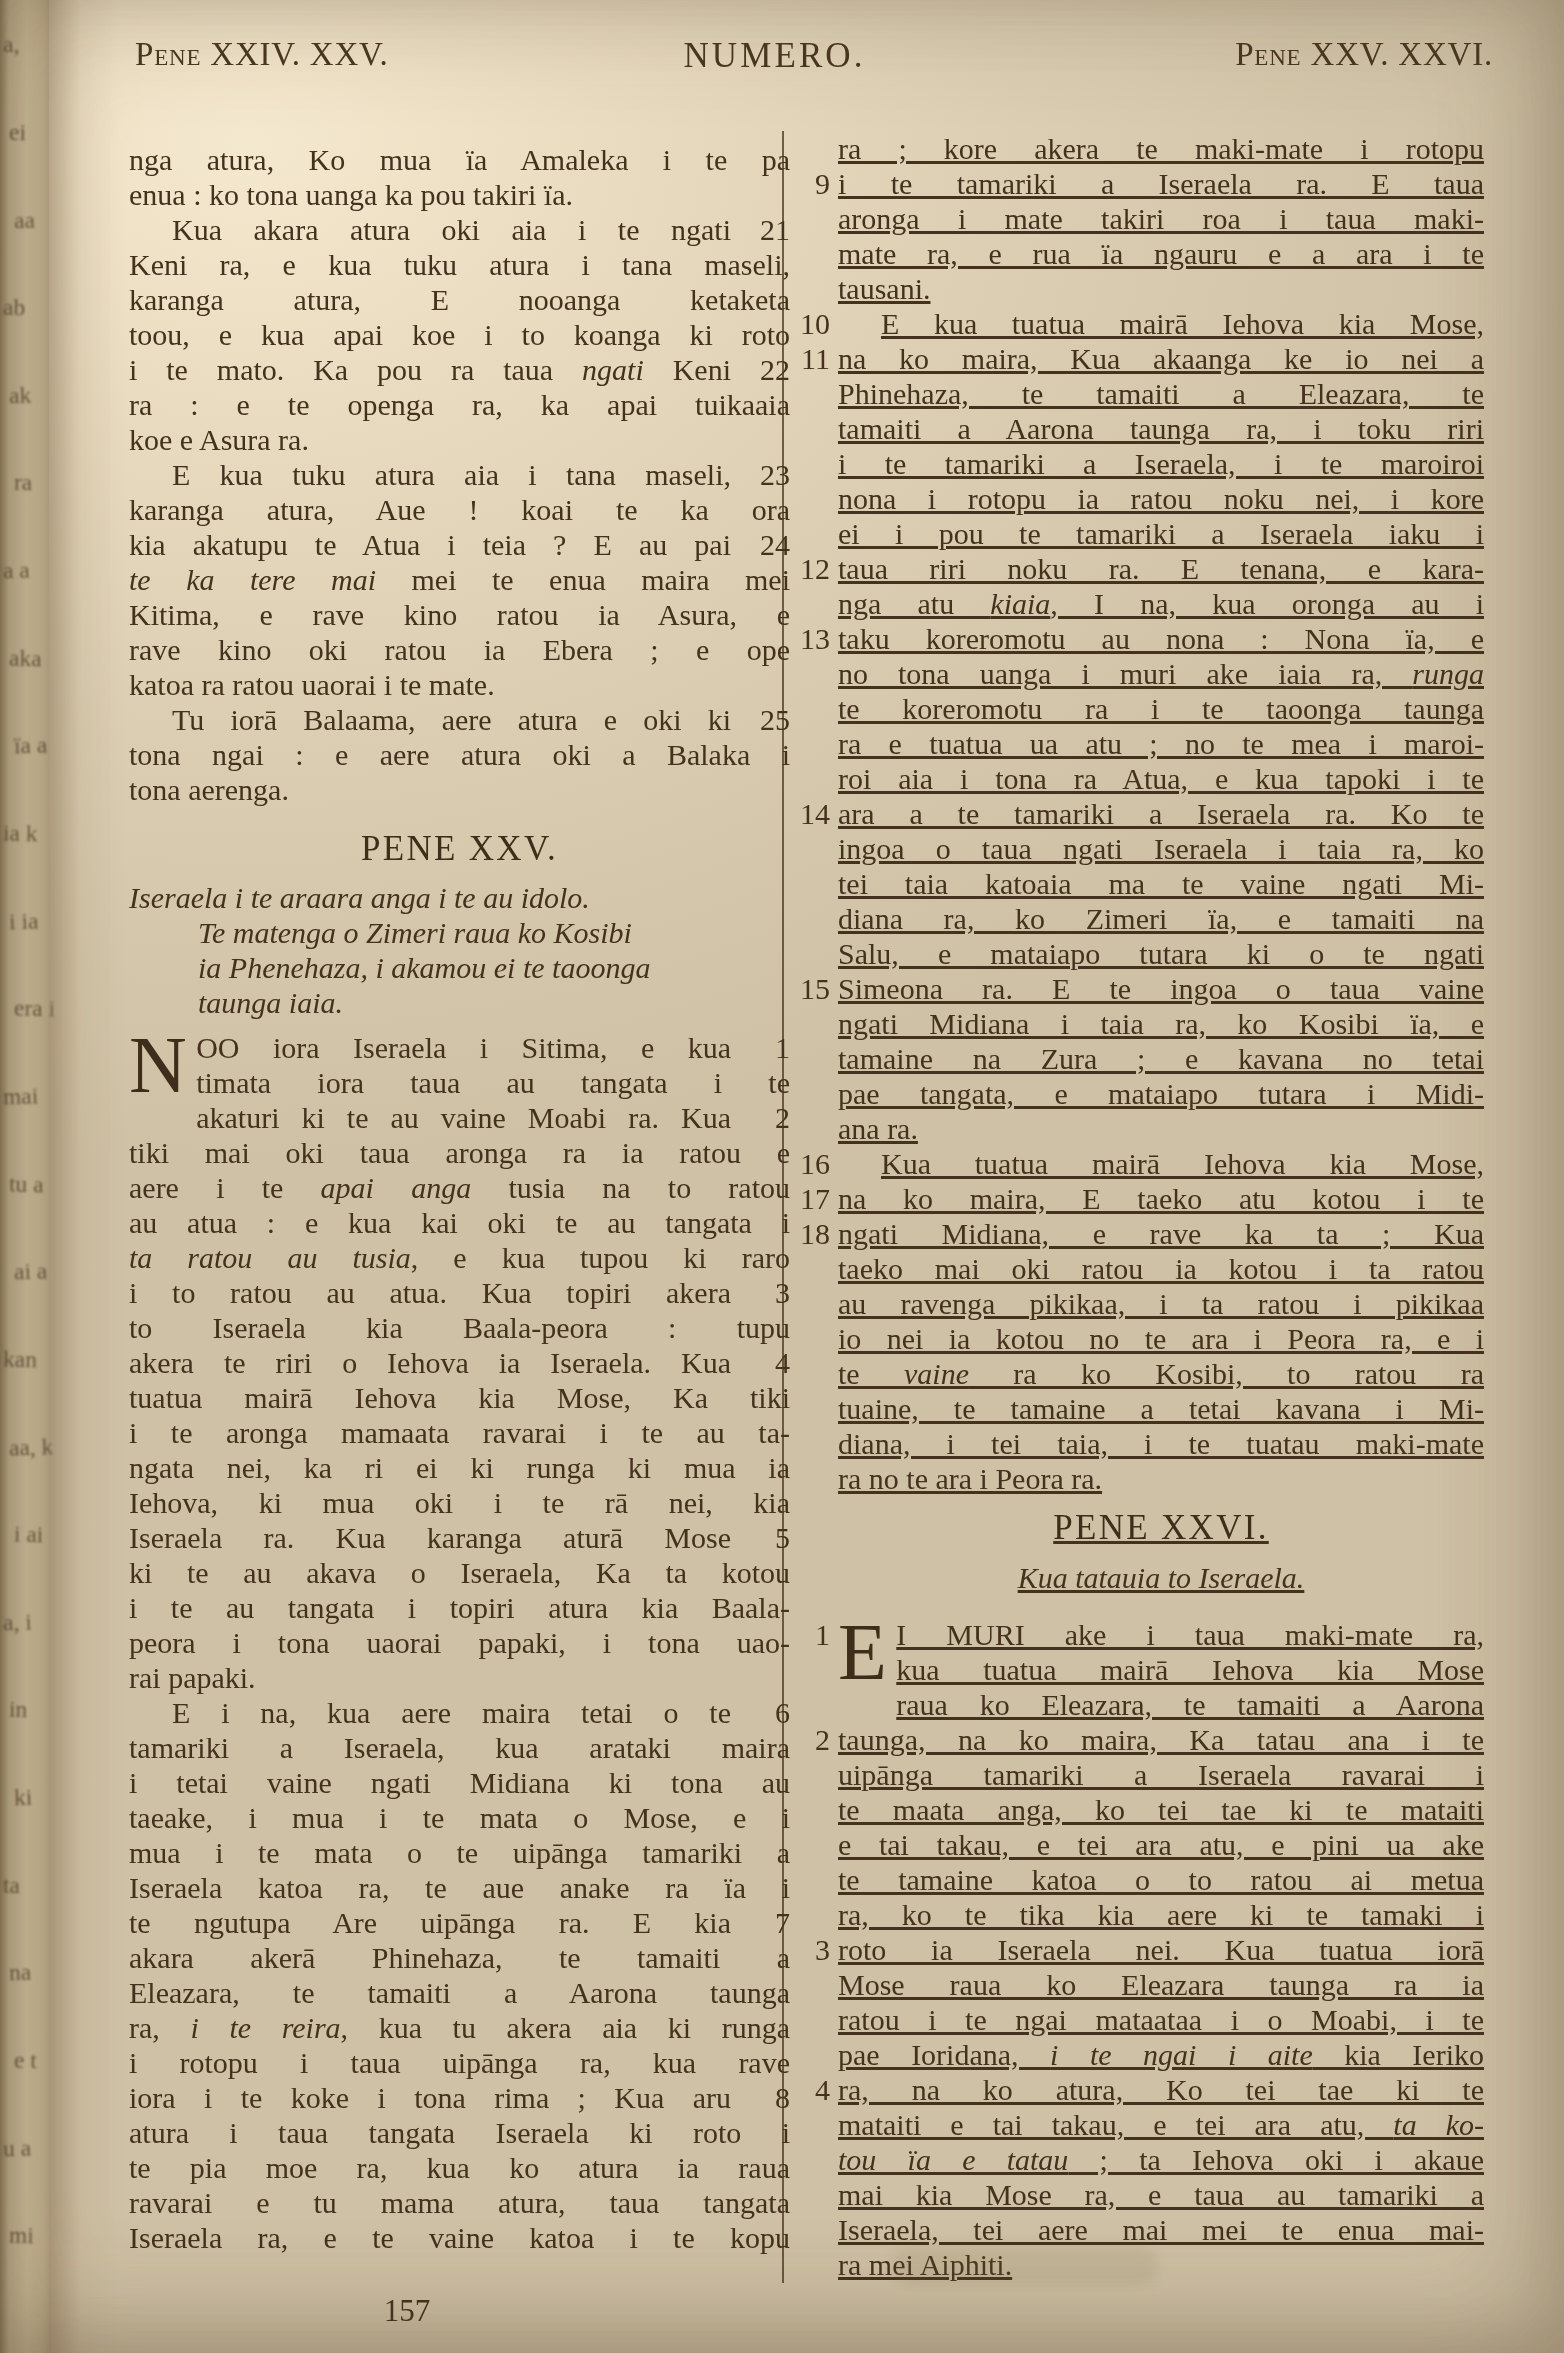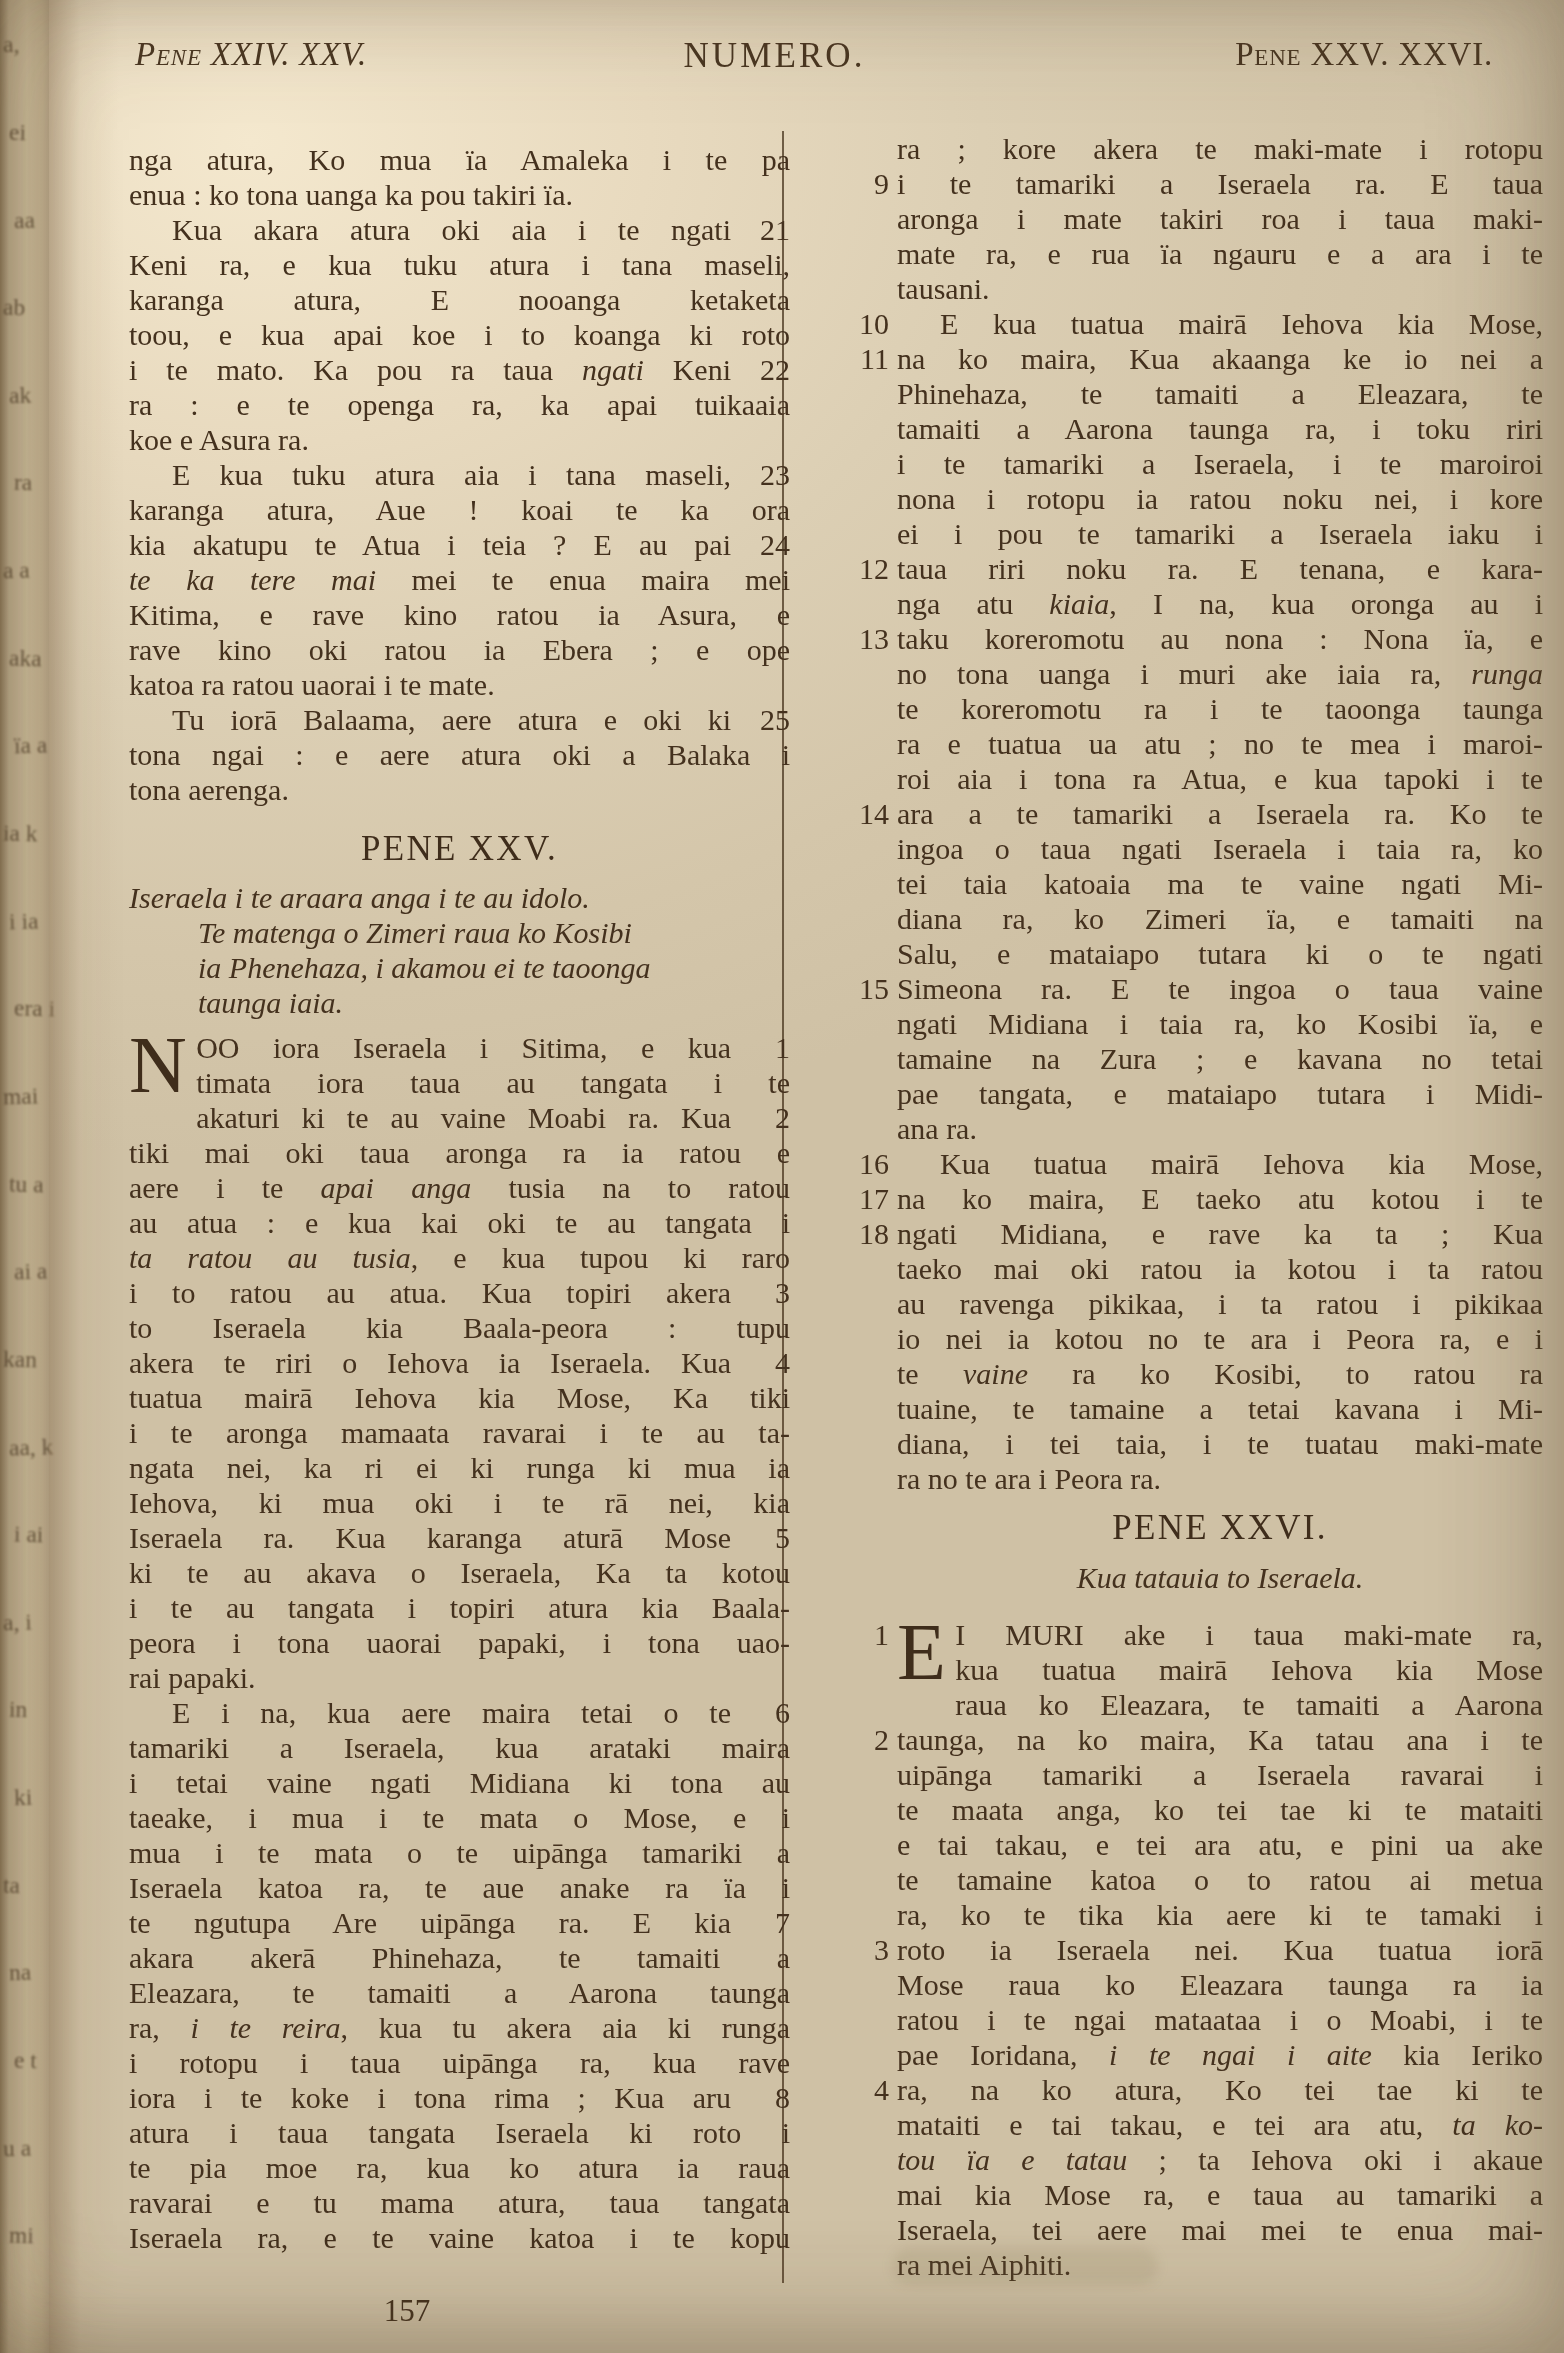--- a/index.html
+++ b/index.html
@@ -27,30 +27,30 @@
   .gutter .crease{
     position:absolute;left:49px;top:0;width:70px;height:100%;
     background:linear-gradient(90deg,rgba(136,110,78,.45) 0%,rgba(190,170,138,.20) 45%,rgba(220,205,175,0) 100%);
   }
   .frag{
     position:absolute;font-size:23.5px;color:#54422c;opacity:.8;
     filter:blur(1.2px);white-space:nowrap;
   }
   
   .runhead{position:absolute;top:36px;color:#4a3722;}
-  .rh-left{left:135px;font-size:33px;font-variant:small-caps;letter-spacing:0.8px;font-style:italic;}
+  .rh-left{left:135px;font-size:33px;font-variant:small-caps;letter-spacing:0.8px;}
   .rh-center{left:0;width:1549px;text-align:center;font-size:35px;letter-spacing:3.1px;}
   .rh-right{right:72px;font-size:33px;font-variant:small-caps;letter-spacing:0.8px;}
   
   .divider{position:absolute;left:782px;top:131px;width:2.3px;height:2152px;
     background:rgba(78,59,36,.78);}
   
   .col{position:absolute;top:131px;font-size:30px;color:#44311e;}
   .col-left{left:129px;width:661px;margin-top:11px;}
-  .col-right{left:897px;width:646px;}
+  .col-right{left:838px;width:646px;text-decoration:underline;}
   .para{margin:0;}
   .g-sm{margin-top:9.4px;}
   .g-md{margin-top:19px;}
   .g-lg{margin-top:22px;}
   .line{position:relative;height:35px;line-height:35px;white-space:nowrap;}
   .txt{display:block;text-align:justify;text-align-last:justify;white-space:normal;overflow:visible;}
   .line.end .txt{text-align-last:left;}
   .col-left .line.hasnum .txt{margin-right:59px;}
   .col-left .num{position:absolute;right:0;top:0;width:59px;text-align:right;}
   .col-right .num{position:absolute;left:-63px;top:0;width:55px;text-align:right;}

